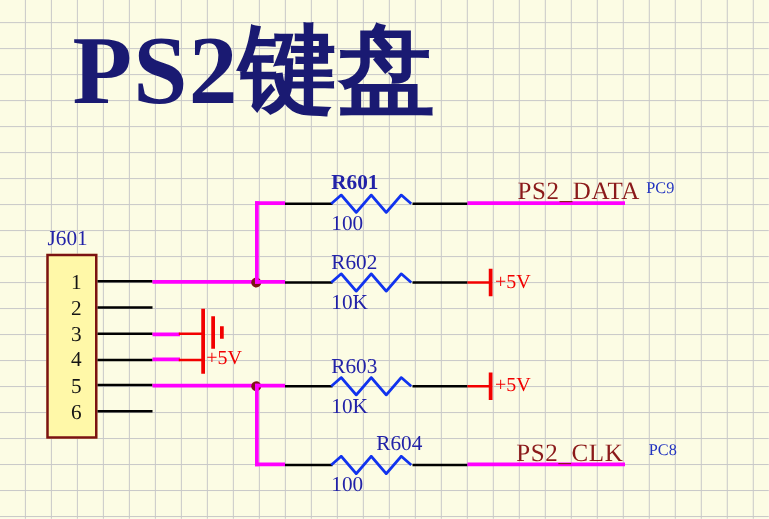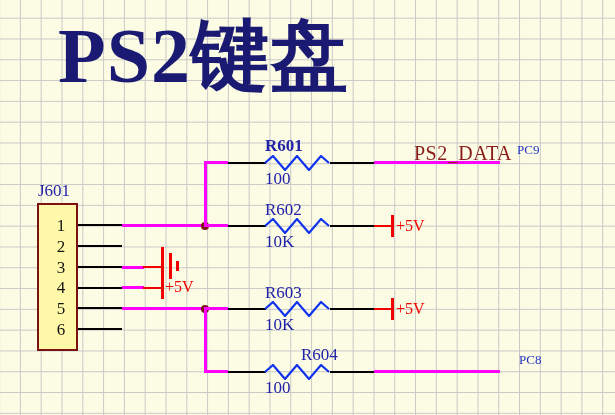--- a/index.html
+++ b/index.html
@@ -129,15 +129,16 @@
   <svg class="rz" style="left:264px;top:364px;" viewBox="0 0 66 16">
     <polyline points="1,8 9,1 21,15 33,1 45,15 57,1 65,8" fill="none" stroke="#1133EE" stroke-width="2.2"></polyline>
   </svg>
   <div class="wire black hw" style="left:330px;top:371px;width:44px;"></div>
   <div class="wire magenta hw3" style="left:374px;top:370px;width:126px;"></div>
   <div class="abs refdes" style="left:265px;top:346px;margin-left:36px;">R604</div>
   <div class="abs refdes" style="left:265px;top:379px;">100</div>
 
   <div class="abs netname" style="left:414px;top:143px;">PS2_DATA</div>
   <div class="abs portname" style="left:517px;top:143px;">PC9</div>
+  <div class="abs netname" style="left:413px;top:353px;">PS2_CLK</div>
   <div class="abs portname" style="left:519px;top:353px;">PC8</div>
 
 </div>
 
 </body></html>

